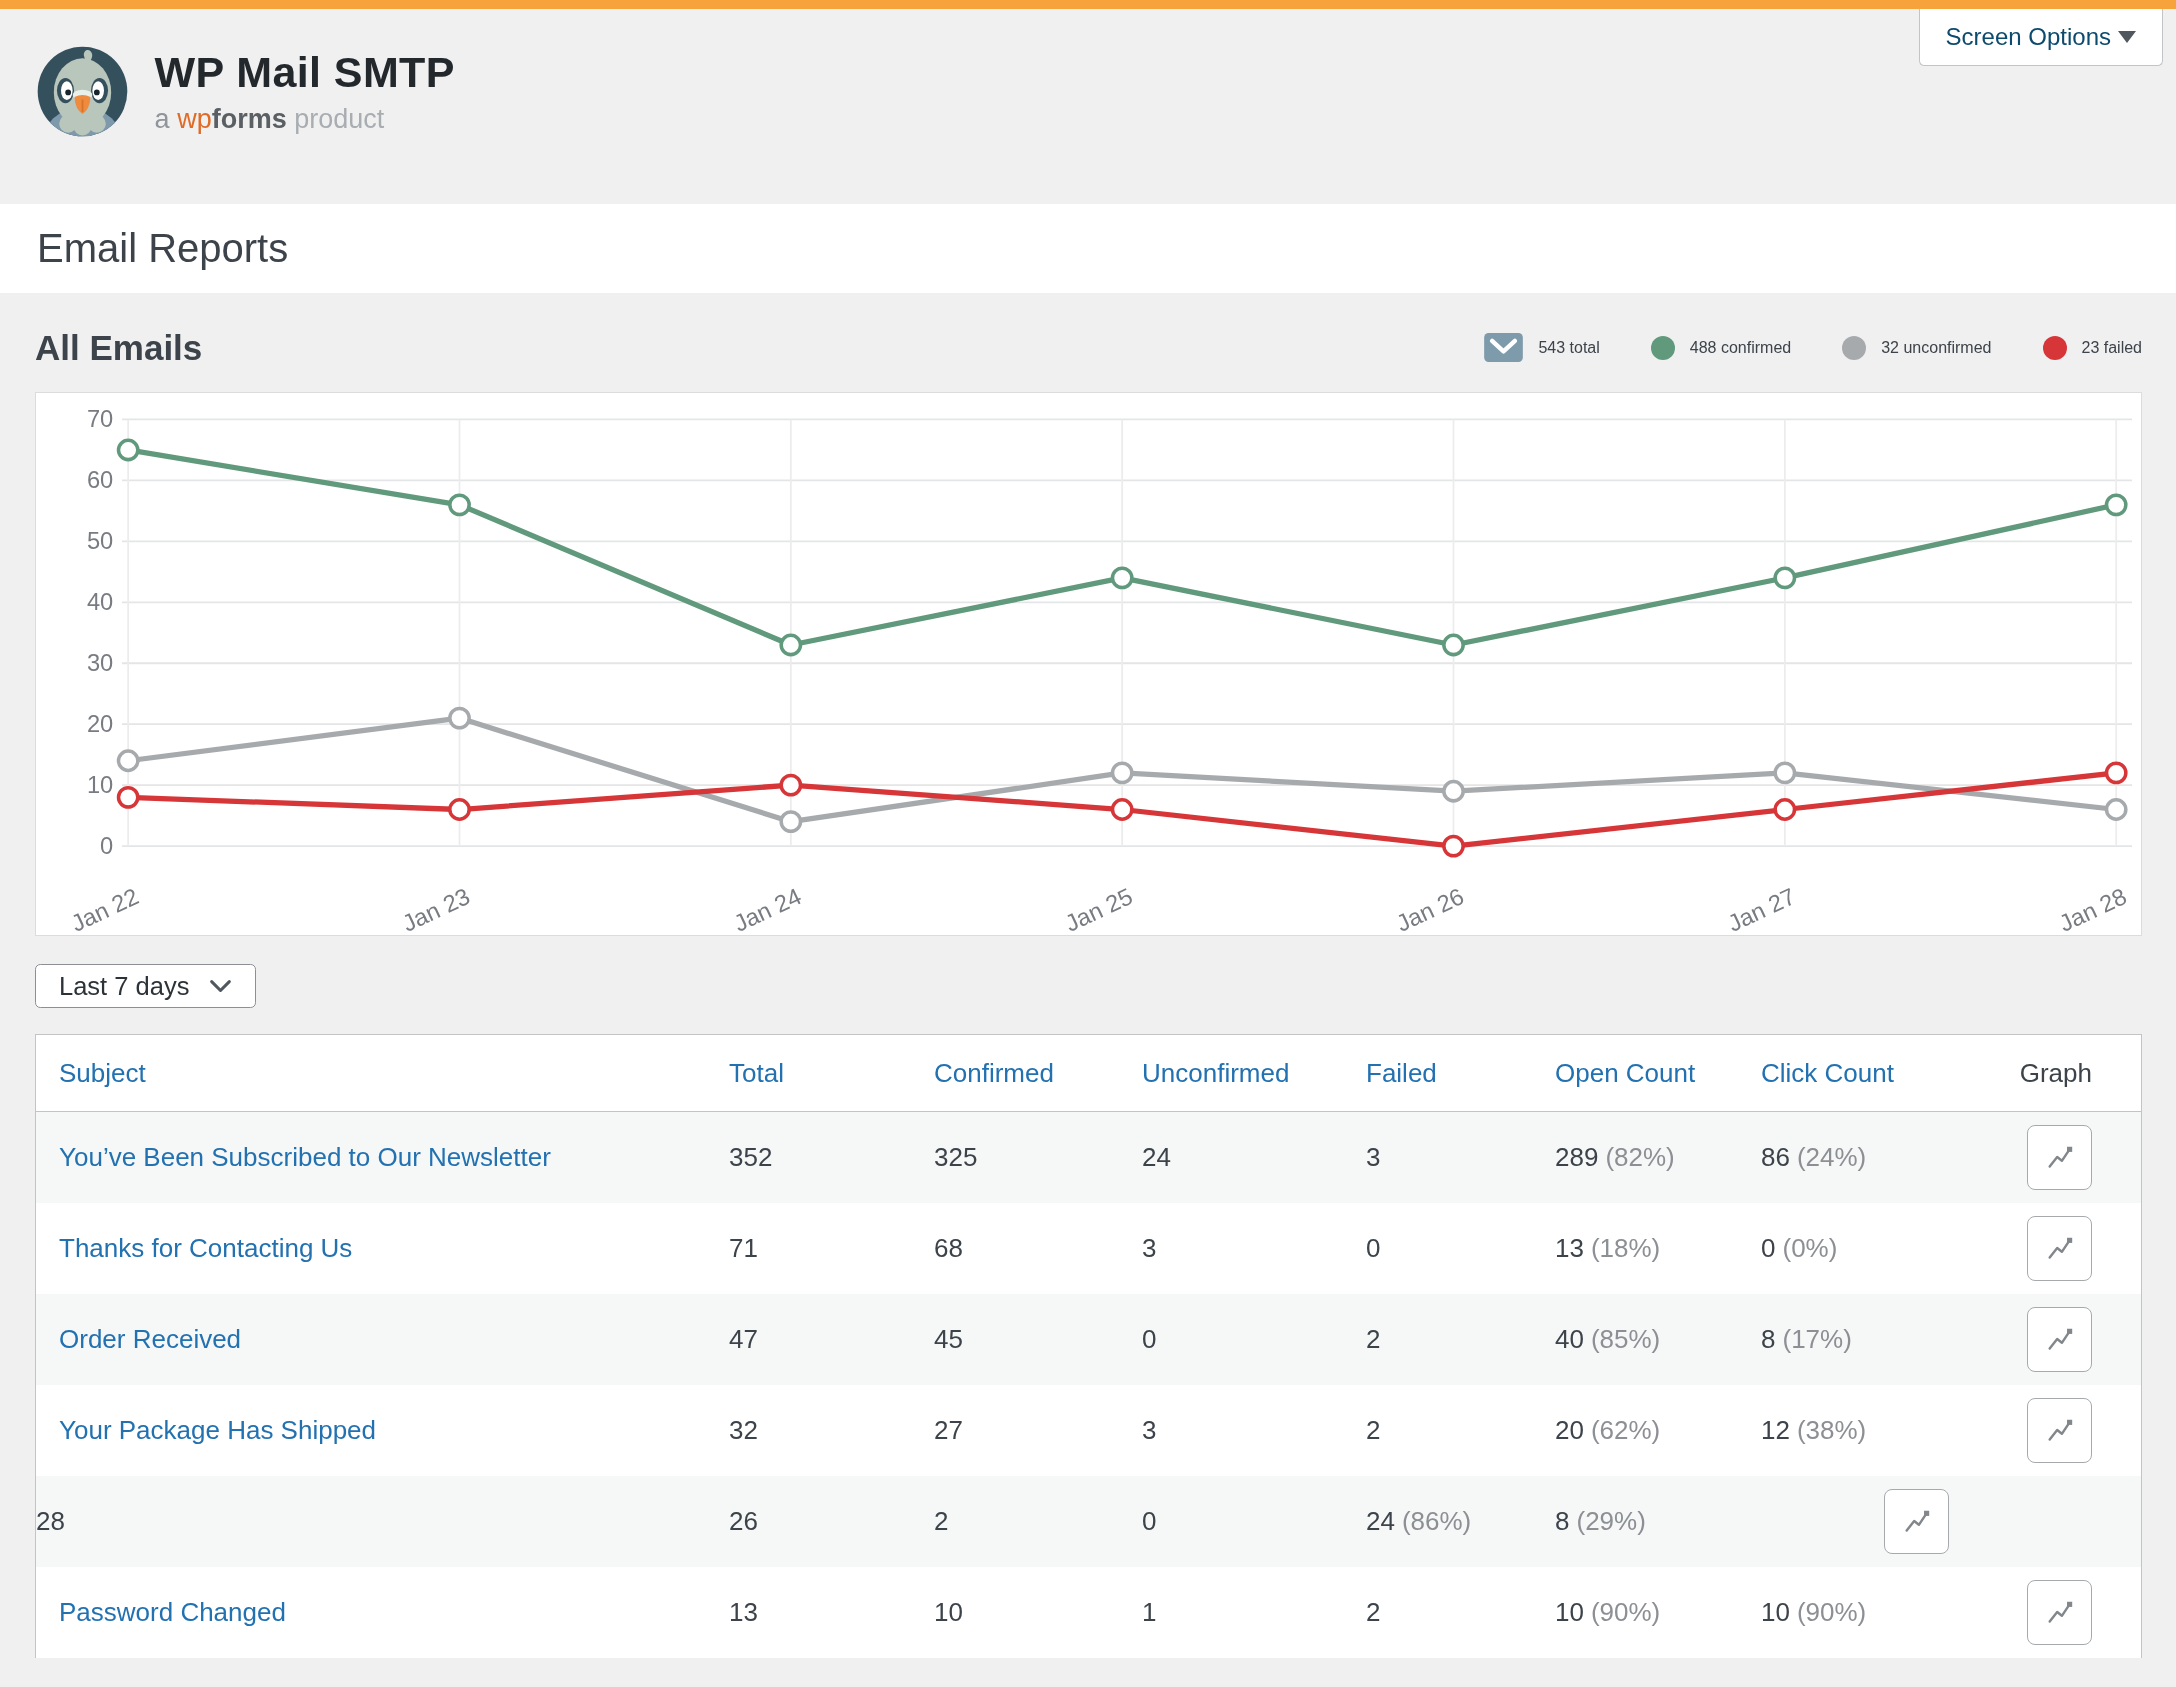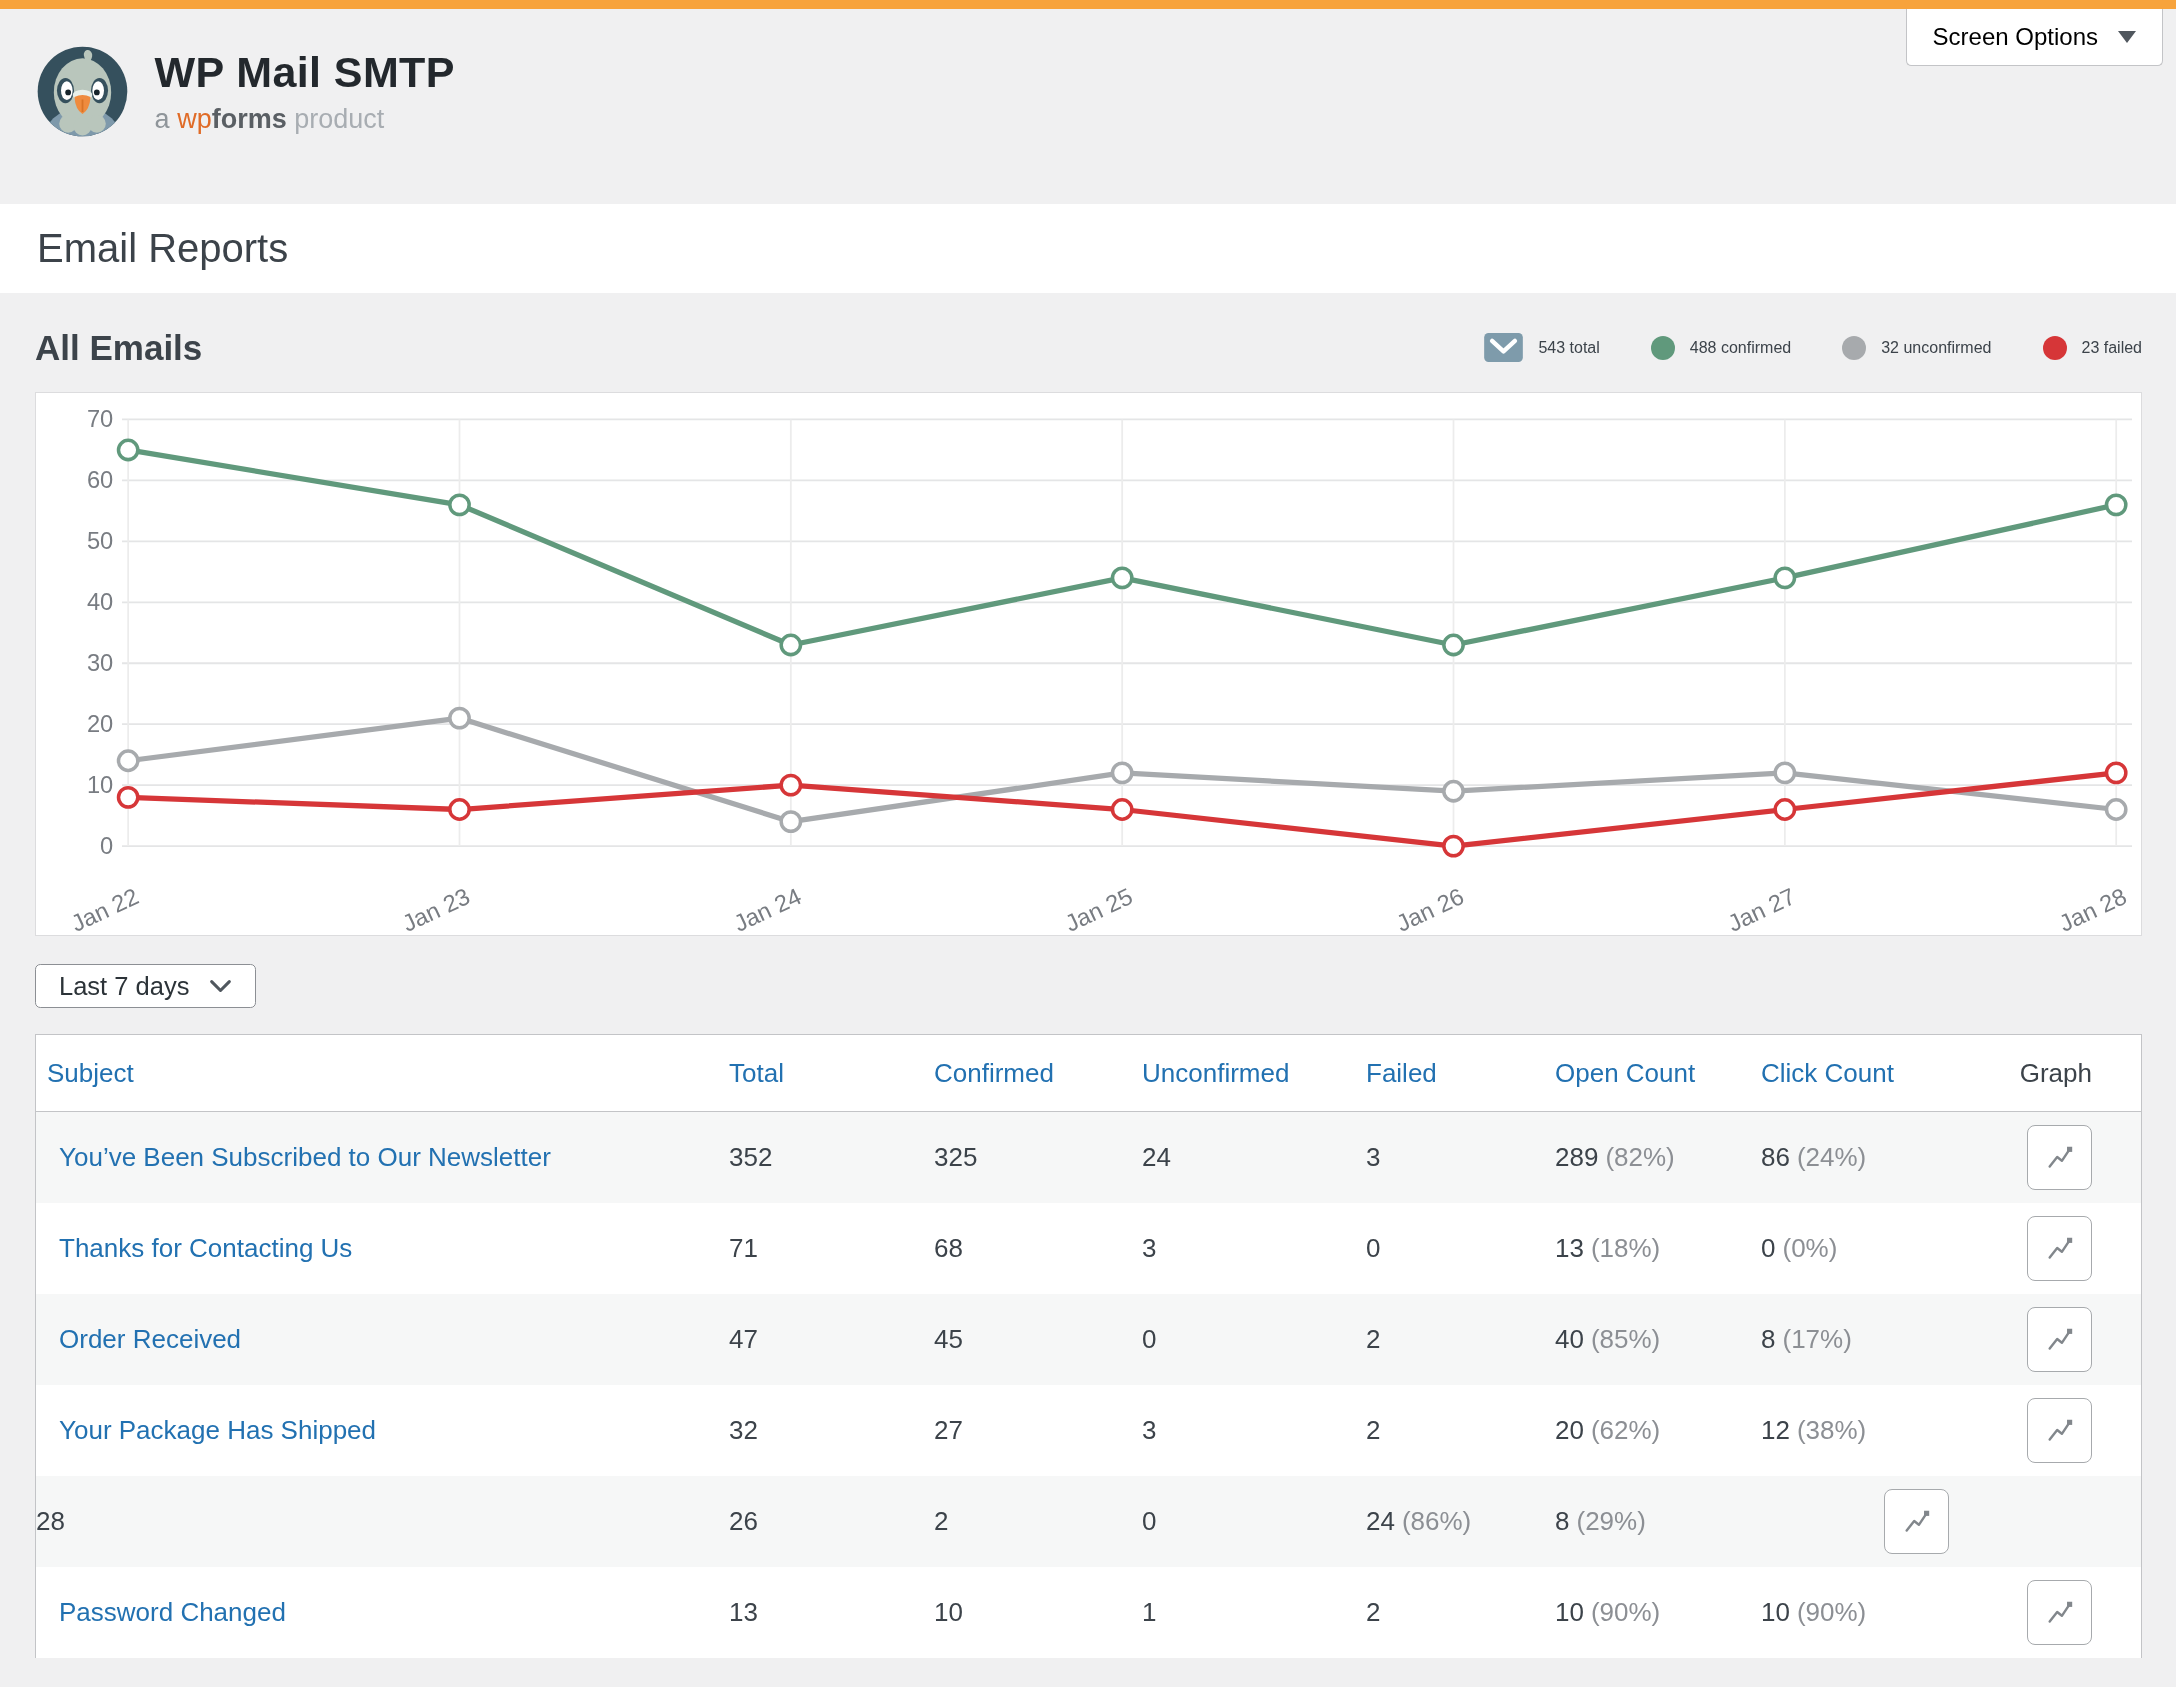--- a/index.html
+++ b/index.html
@@ -17,21 +17,21 @@
   .mascot { width:95px; height:95px; flex:0 0 auto; }
   .brand-title { font-size:43px; font-weight:700; color:#23282d; letter-spacing:0.4px; }
   .brand-tag { font-size:27px; color:#8f959a; margin-top:7px; }
   .tag-wp { color:#e06b27; font-weight:400; }
   .tag-forms { color:#5a5f64; font-weight:700; }
   .tag-product { color:#a8adb2; }
   .screen-options {
     position:absolute; top:0; right:14px;
     background:#fff; border:1.8px solid #c3c4c7; border-top:none;
     border-radius:0 0 5.3px 5.3px; padding:14px 26px;
-    font-size:24px; color:#000000; display:flex; align-items:center; gap:20px;
+    font-size:24px; color:#0c4a6e; display:flex; align-items:center; gap:7px;
     cursor:pointer;
   }
   .tri-down { width:0; height:0; border-left:9.7px solid transparent; border-right:9.7px solid transparent; border-top:12.3px solid #50575e; }
 
   
   .page-title-band { background:#fff; height:89px; display:flex; align-items:center; padding:0 37px; }
   .page-title { font-size:40px; font-weight:400; color:#3c434a; }
 
   
   .section-head { display:flex; justify-content:space-between; align-items:center; padding:35px 35px 24.6px; }
@@ -68,21 +68,21 @@
     display:grid;
     grid-template-columns: 693px 205px 208px 224px 189px 206px 237px 1fr;
     align-items:center; height:91px;
   }
   .thead { height:77px; border-bottom:1.8px solid #c3c4c7; background:#fff; }
   .tbody .trow:nth-child(odd) { background:#f6f7f7; }
   .th { font-size:26px; color:#2271b1; cursor:pointer; }
   .th.plain { color:#3c434a; cursor:default; }
   .cell { font-size:26px; color:#3c434a; }
   .cell-subject { padding-left:23px; }
-  .th-subject { padding-left:11px; }
+  .th-subject { padding-left:23px; }
   .subject-link { color:#2271b1; font-weight:400; text-decoration:none; cursor:pointer; }
   .pct { color:#8c8f94; margin-left:7px;margin-top:28px; }
   .cell-graph, .th-graph { display:flex; justify-content:flex-end; padding-right:49px; }
   .graph-btn {
     width:65px; height:65px; background:#fff; border:1.8px solid #a7aaad;
     border-radius:8px; display:flex; align-items:center; justify-content:center; cursor:pointer;
   }
 </style>
 </head>
 <body>

